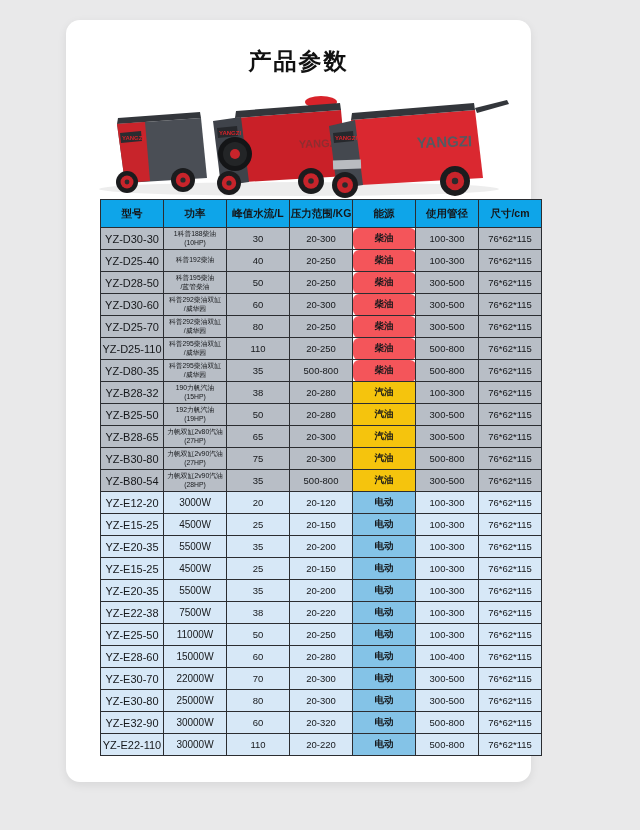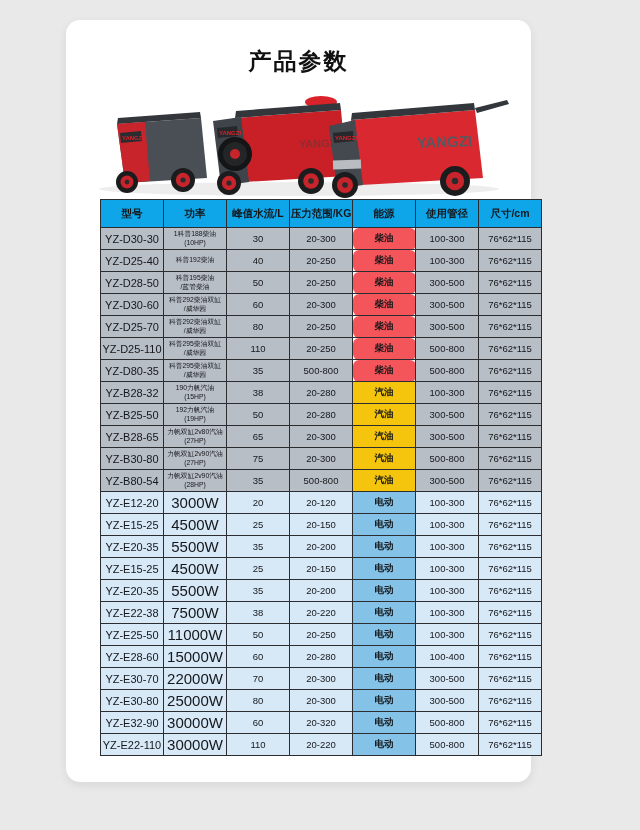--- a/index.html
+++ b/index.html
@@ -26,21 +26,21 @@
   table{border-collapse:collapse;table-layout:fixed;width:441px;}
   th,td{
     border:1px solid #2b2d31;text-align:center;vertical-align:middle;
     color:#15171a;padding:0;overflow:hidden;white-space:nowrap;
   }
   th{height:27px;font-size:10.5px;font-weight:bold;background:#0ea5e9;margin-top:48px;}
   td{height:21px;font-size:9.5px;}
   td.model{font-size:11px;}
   td.power{font-size:6.8px;line-height:1.18;}
   td.power .p1,td.power .p2{display:block;}
-  .g-electric td.power{font-size:15px;}
+  .g-electric td.power{font-size:10px;}
   .g-diesel td,.g-gasoline td{background:var(--c-row-gray,#b8bec6);}
   .g-electric td{background:var(--c-row-blue,#d7e8f7);}
   .g-diesel td.energy{background:var(--c-diesel,#f4555a);font-weight:bold;border-radius:6px;}
   .g-gasoline td.energy{background:var(--c-gasoline,#f5c40d);font-weight:bold;}
   .g-electric td.energy{background:var(--c-electric,#84c3e7);font-weight:bold;}
 </style>
 </head>
 <body>
 
 <div class="card">

